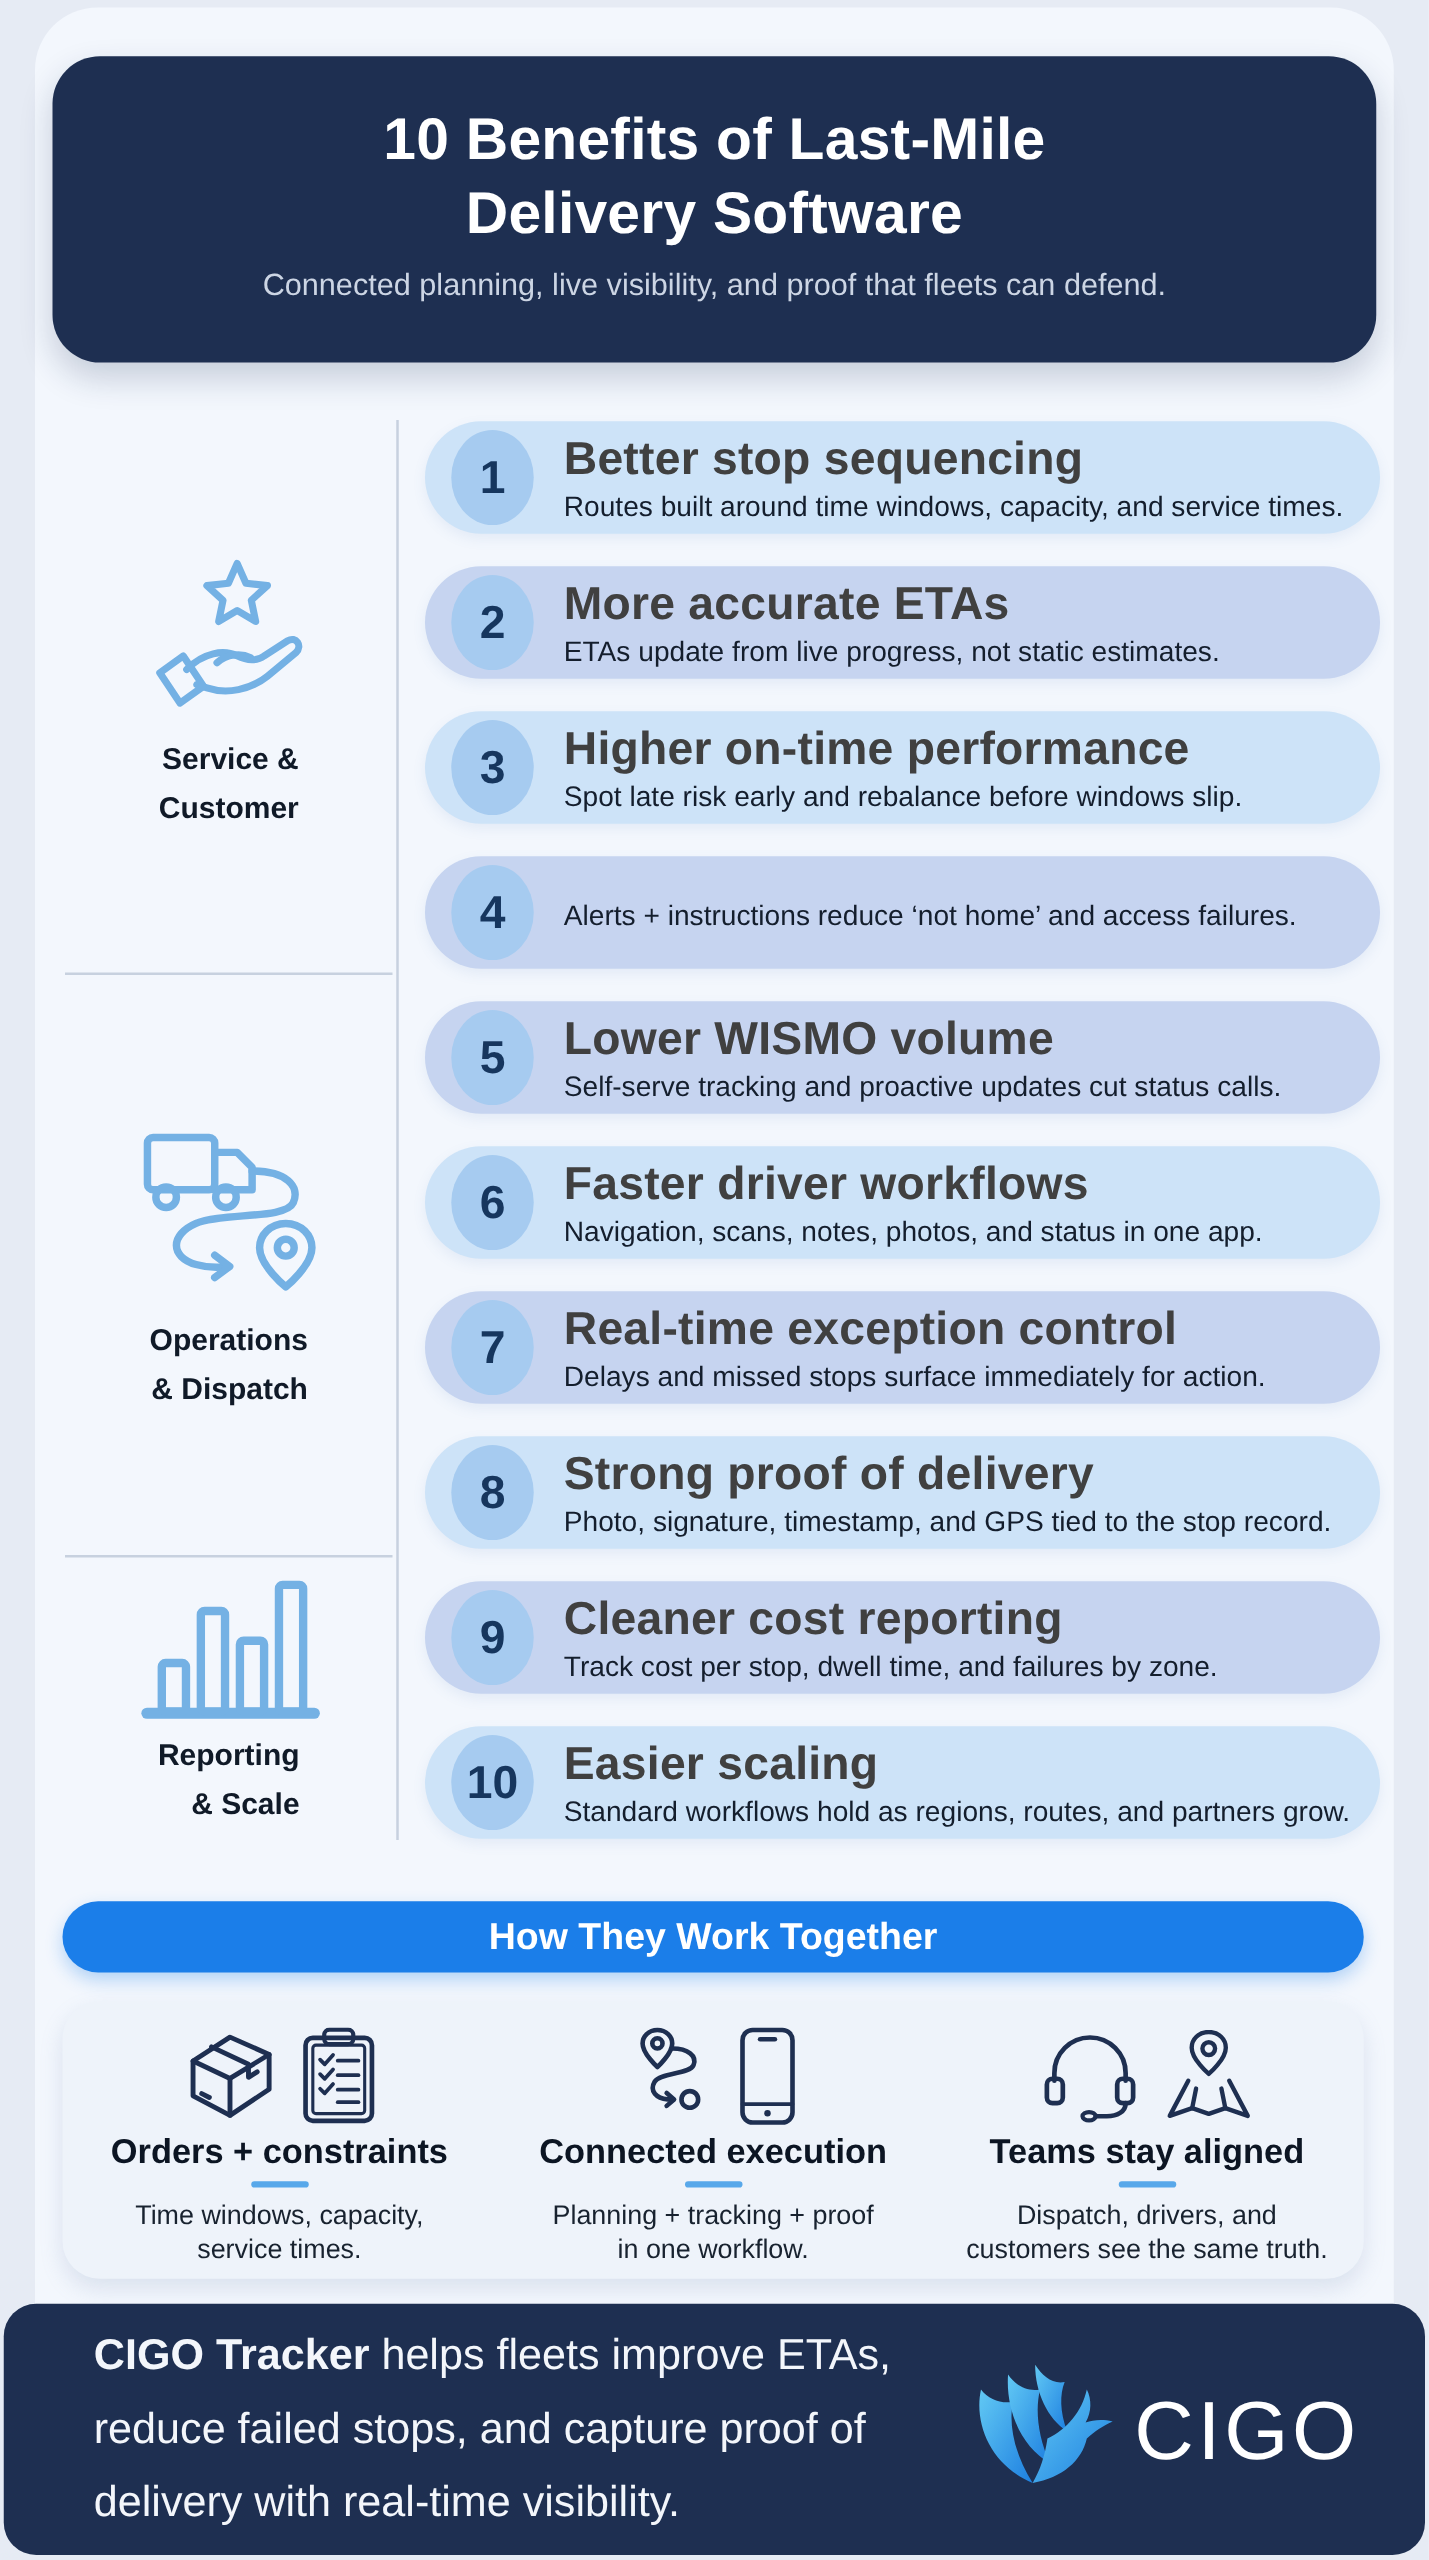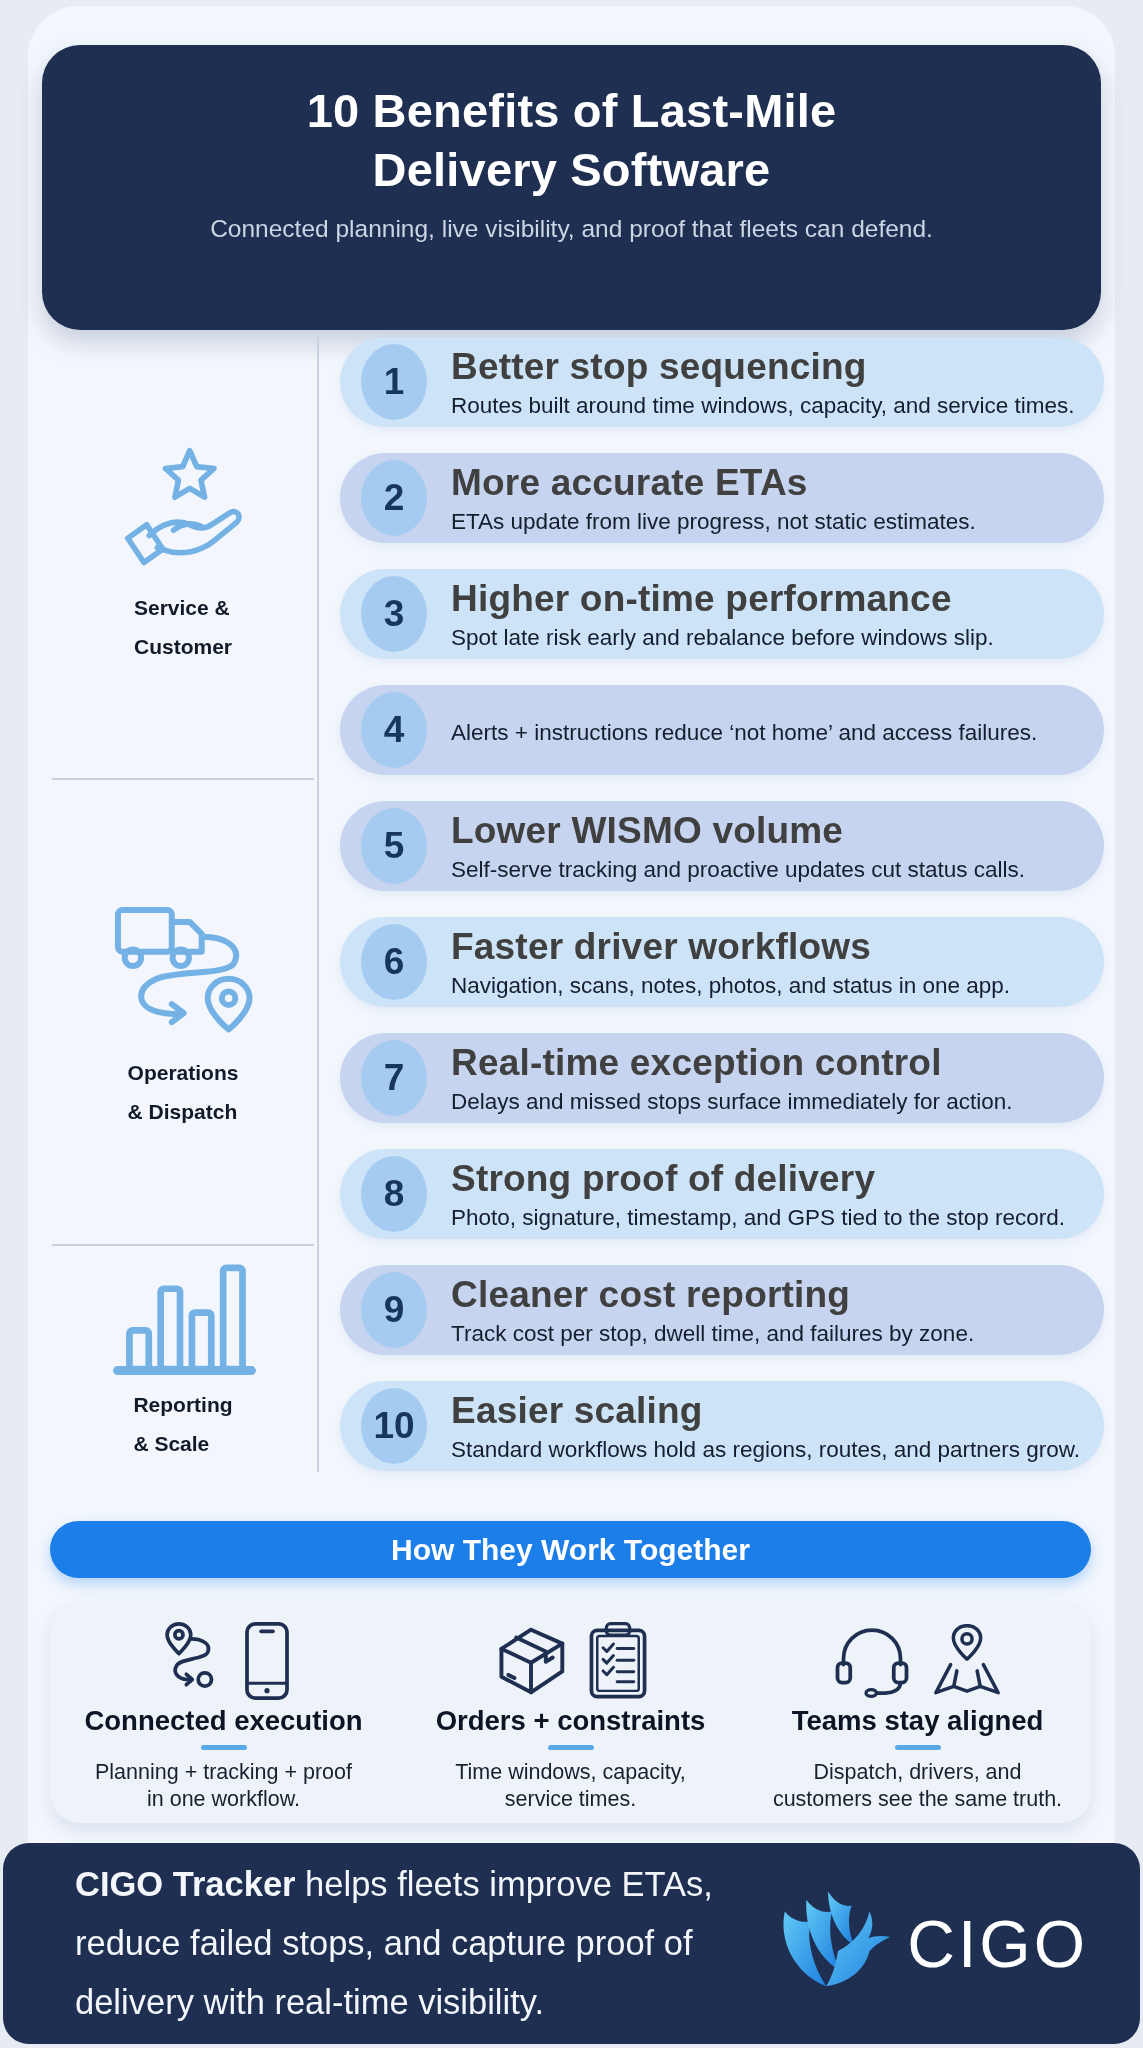--- a/index.html
+++ b/index.html
@@ -1,31 +1,31 @@
 <!DOCTYPE html>
 <html><head>
 <meta charset="utf-8">
 <style>
   html,body{margin:0;padding:0;}
   body{width:1143px;height:2048px;background:#e6ebf4;font-family:"Liberation Sans",sans-serif;overflow:hidden;}
   #page{position:relative;width:1143px;height:2048px;}
   .outer-card{position:absolute;left:28px;top:6px;width:1087px;height:2038px;background:#f3f7fd;border-radius:50px;}
 
   
-  .header{position:absolute;left:42px;top:45px;width:1059px;height:285px;background:#1e2f51;border-radius:38px;
+  .header{position:absolute;left:42px;top:45px;width:1059px;height:245px;background:#1e2f51;border-radius:38px;
           color:#fff;text-align:center;box-shadow:0 12px 26px rgba(20,40,80,.20);}
   .header h1{margin:36px 0 0 0;font-size:47px;line-height:59px;font-weight:700;letter-spacing:.2px;}
   .header .subtitle{margin-top:16px;font-size:24.5px;color:#ccd5e4;font-weight:400;}
 
   
   .band{position:absolute;left:50px;width:266px;display:flex;flex-direction:column;align-items:center;justify-content:center;}
   .band-1{top:335px;height:440px;}
   .band-2{top:782px;height:458px;}
   .band-3{top:1250px;height:222px;}
-  .cat-label{font-size:21px;font-weight:700;color:#101a28;text-align:left;line-height:39px;margin-top:4px;white-space:pre-line;}
+  .cat-label{font-size:24px;font-weight:700;color:#101a28;text-align:right;line-height:39px;margin-top:4px;white-space:pre-line;}
   .h-divider{position:absolute;left:52px;width:262px;height:2px;background:#c7d1df;}
   .h-divider.d1{top:778px;} .h-divider.d2{top:1244px;}
   .v-divider{position:absolute;left:317px;top:336px;width:2px;height:1136px;background:#c7d1df;}
 
   
   .rows{position:absolute;left:340px;top:337px;width:764px;}
   .row{height:90px;border-radius:45px;margin-bottom:26px;display:flex;align-items:center;
        padding-left:21px;box-sizing:border-box;box-shadow:0 4px 10px rgba(90,130,190,.10);}
   .row.light{background:#cde3f8;}
   .row.dark{background:#c6d4f0;}
@@ -196,46 +196,20 @@
   </div>
 
   <div class="banner">
     <span>How They Work Together</span>
   </div>
 
   <div class="pillars">
     <div class="pillar">
       <div class="pillar-icons">
         <span>
-          <svg width="72" height="80" viewBox="0 0 92 108">
-            <path class="dk" stroke-width="5" d="M27 4 c9.5 0 16 7 16 14.5 0 11 -16 25.5 -16 25.5 s-16 -14.5 -16 -25.5 C11 11 17.5 4 27 4 z"></path>
-            <circle class="dk" stroke-width="5" cx="27" cy="18.5" r="5.5"></circle>
-            <path class="dk" stroke-width="5" d="M43 24 C60 24 70 32 66 42 C62 52 30 50 24 60 C18 70 26 78 38 79 H43"></path>
-            <path class="dk" stroke-width="5" d="M37 72 L45 79 L37 86"></path>
-            <circle class="dk" stroke-width="5" cx="62" cy="79" r="9"></circle>
-          </svg>
-        </span>
-        <span>
-          <svg width="48" height="80" viewBox="0 0 64 108">
-            <rect class="dk" stroke-width="5" x="5" y="4" width="54" height="100" rx="11"></rect>
-            <path class="dk" stroke-width="5" d="M24 14 h16"></path>
-            <path class="dk" stroke-width="4" d="M5 84 h54"></path>
-            <circle cx="32" cy="94" r="3.5" fill="#1e2f51"></circle>
-          </svg>
-        </span>
-      </div>
-      <div class="pillar-title">Connected execution</div>
-      <div class="pillar-underline"></div>
-      <div class="pillar-desc">Planning + tracking + proof
-in one workflow.</div>
-    </div>
-
-    <div class="pillar">
-      <div class="pillar-icons">
-        <span>
           <svg width="80" height="78" viewBox="0 0 92 88">
             <path class="dk" stroke-width="4.5" d="M46 8 L82 24 L82 56 L46 80 L12 62 L12 30 Z"></path>
             <path class="dk" stroke-width="4.5" d="M12 30 L46 46 L82 24"></path>
             <path class="dk" stroke-width="4.5" d="M46 46 L46 80"></path>
             <path class="dk" stroke-width="4.5" d="M29 17 L63 33 L63 45 L71 40"></path>
             <path class="dk" stroke-width="4.5" d="M20 60 L27 63.5"></path>
           </svg>
         </span>
         <span>
           <svg width="66" height="78" viewBox="0 0 78 94">
@@ -249,20 +223,46 @@
             <path class="dk" stroke-width="3.6" d="M21 59 l4.5 4.5 l8 -9"></path>
               <path class="dk" stroke-width="3.6" d="M38 60 h20"></path>
             <path class="dk" stroke-width="3.6" d="M38 72 h20"></path>
           </svg>
         </span>
       </div>
       <div class="pillar-title">Orders + constraints</div>
       <div class="pillar-underline"></div>
       <div class="pillar-desc">Time windows, capacity,
 service times.</div>
+    </div>
+
+    <div class="pillar">
+      <div class="pillar-icons">
+        <span>
+          <svg width="72" height="80" viewBox="0 0 92 108">
+            <path class="dk" stroke-width="5" d="M27 4 c9.5 0 16 7 16 14.5 0 11 -16 25.5 -16 25.5 s-16 -14.5 -16 -25.5 C11 11 17.5 4 27 4 z"></path>
+            <circle class="dk" stroke-width="5" cx="27" cy="18.5" r="5.5"></circle>
+            <path class="dk" stroke-width="5" d="M43 24 C60 24 70 32 66 42 C62 52 30 50 24 60 C18 70 26 78 38 79 H43"></path>
+            <path class="dk" stroke-width="5" d="M37 72 L45 79 L37 86"></path>
+            <circle class="dk" stroke-width="5" cx="62" cy="79" r="9"></circle>
+          </svg>
+        </span>
+        <span>
+          <svg width="48" height="80" viewBox="0 0 64 108">
+            <rect class="dk" stroke-width="5" x="5" y="4" width="54" height="100" rx="11"></rect>
+            <path class="dk" stroke-width="5" d="M24 14 h16"></path>
+            <path class="dk" stroke-width="4" d="M5 84 h54"></path>
+            <circle cx="32" cy="94" r="3.5" fill="#1e2f51"></circle>
+          </svg>
+        </span>
+      </div>
+      <div class="pillar-title">Connected execution</div>
+      <div class="pillar-underline"></div>
+      <div class="pillar-desc">Planning + tracking + proof
+in one workflow.</div>
     </div>
 
     <div class="pillar">
       <div class="pillar-icons">
         <span>
           <svg width="84" height="75" viewBox="0 0 112 100">
             <path class="dk" stroke-width="5" d="M18 54 V46 a38 38 0 0 1 76 0 v8"></path>
             <rect class="dk" stroke-width="5" x="10" y="52" width="17" height="26" rx="6"></rect>
             <rect class="dk" stroke-width="5" x="85" y="52" width="17" height="26" rx="6"></rect>
             <path class="dk" stroke-width="5" d="M94 78 c0 9 -9 14 -20 14 h-12"></path>

